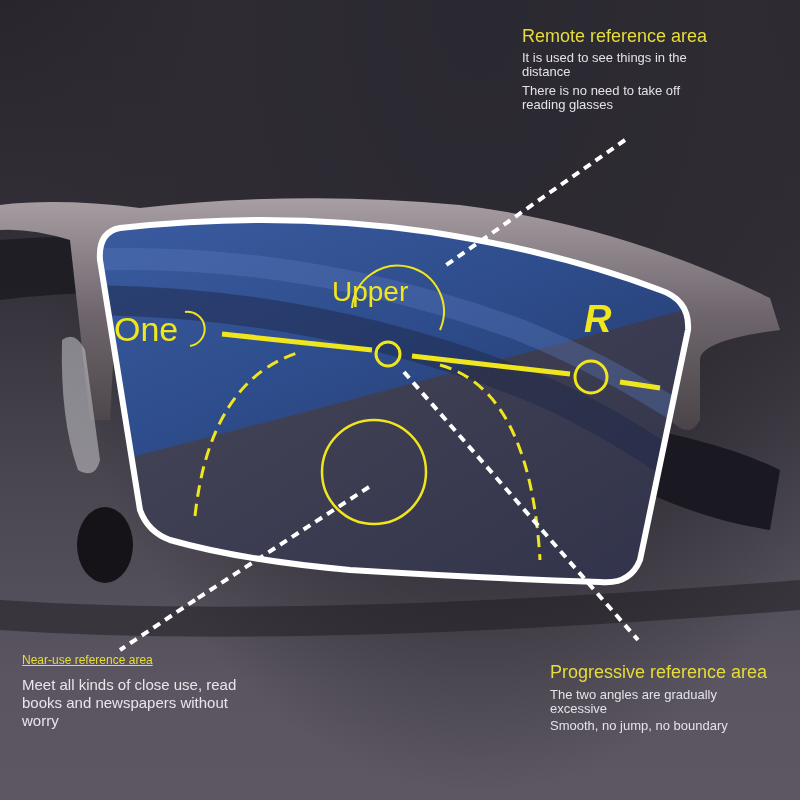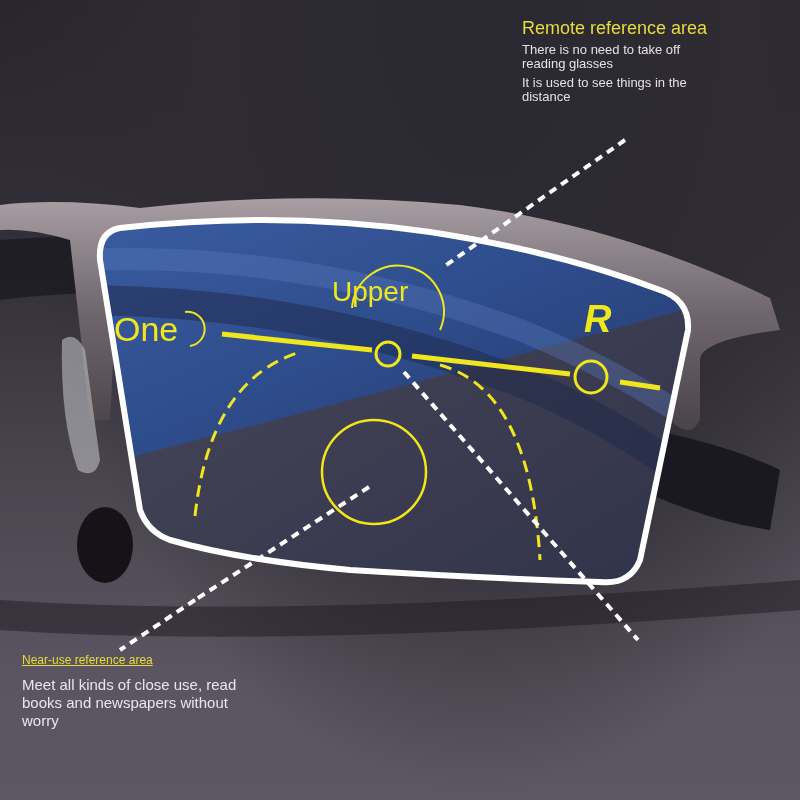--- a/index.html
+++ b/index.html
@@ -16,21 +16,21 @@
     overflow: hidden;
   }
   svg.art { position: absolute; left: 0; top: 0; }
   .callout { position: absolute; }
   .callout .title {
     color: #e6dc3a; font-size: 18px; line-height: 20px;
   }
   .callout .desc {
     color: #e4e2e6; font-size: 13px; line-height: 14px;
   }
-  #remote { left: 522px; top: 18px; width: 200px; }
+  #remote { left: 522px; top: 26px; width: 200px; }
   #remote .desc { margin-top: 5px; }
   #near { left: 22px; top: 651px; width: 220px; }
   #near .title { font-size: 12px; line-height: 19px; text-decoration: underline; }
   #near .desc { font-size: 15px; line-height: 18px; margin-top: 6px; color: #e8e6ea; }
   #prog { left: 550px; top: 662px; width: 220px; }
   #prog .desc { margin-top: 6px; }
   #prog .desc + .desc { margin-top: 3px; }
   .lens-label {
     position: absolute; color: #f0e61e; font-size: 34px; line-height: 32px;
   }
@@ -107,22 +107,27 @@
       <line x1="404" y1="372" x2="638" y2="640"></line>
     </g>
   </svg>
 
   <div class="lens-label" id="label-one">One</div>
   <div class="lens-label" id="label-upper">Upper</div>
   <div class="lens-label" id="label-r">R</div>
 
   <div class="callout" id="remote">
     <div class="title">Remote reference area</div>
+    <div class="desc">It is used to see things in the distance</div>
     <div class="desc">There is no need to take off reading glasses</div>
-    <div class="desc">It is used to see things in the distance</div>
   </div>
 
   <div class="callout" id="near">
     <div class="title">Near-use reference area</div>
     <div class="desc">Meet all kinds of close use, read books and newspapers without worry</div>
   </div>
 
+  <div class="callout" id="prog">
+    <div class="title">Progressive reference area</div>
+    <div class="desc">The two angles are gradually excessive</div>
+    <div class="desc">Smooth, no jump, no boundary</div>
+  </div>
 </div>
 
 </body></html>

